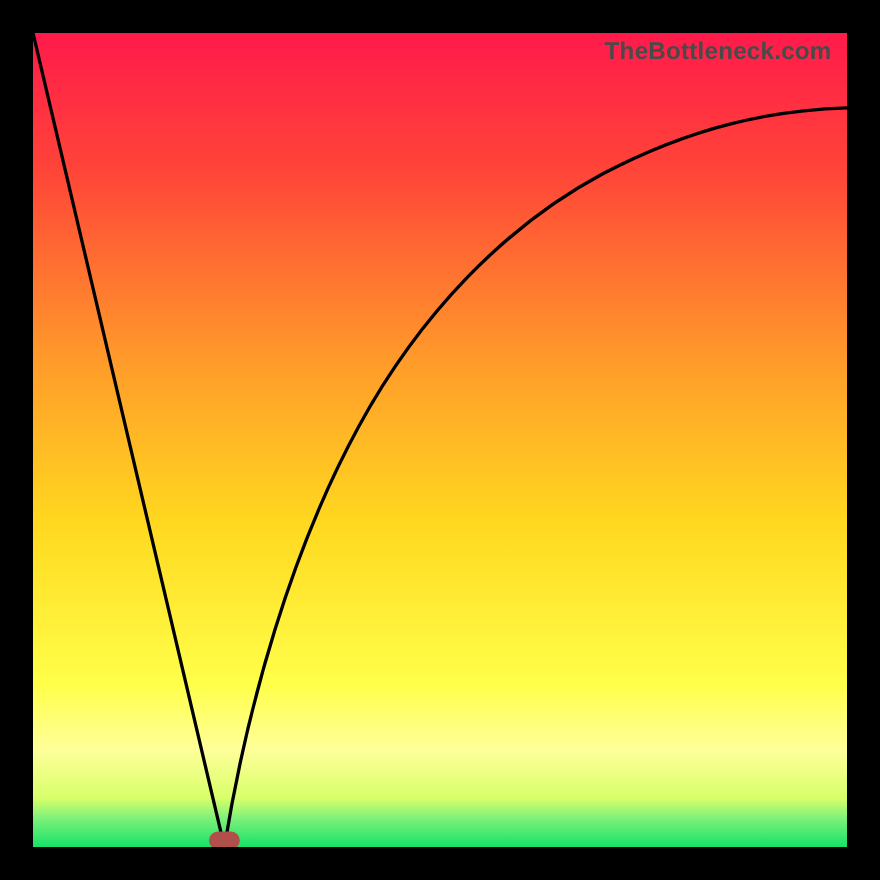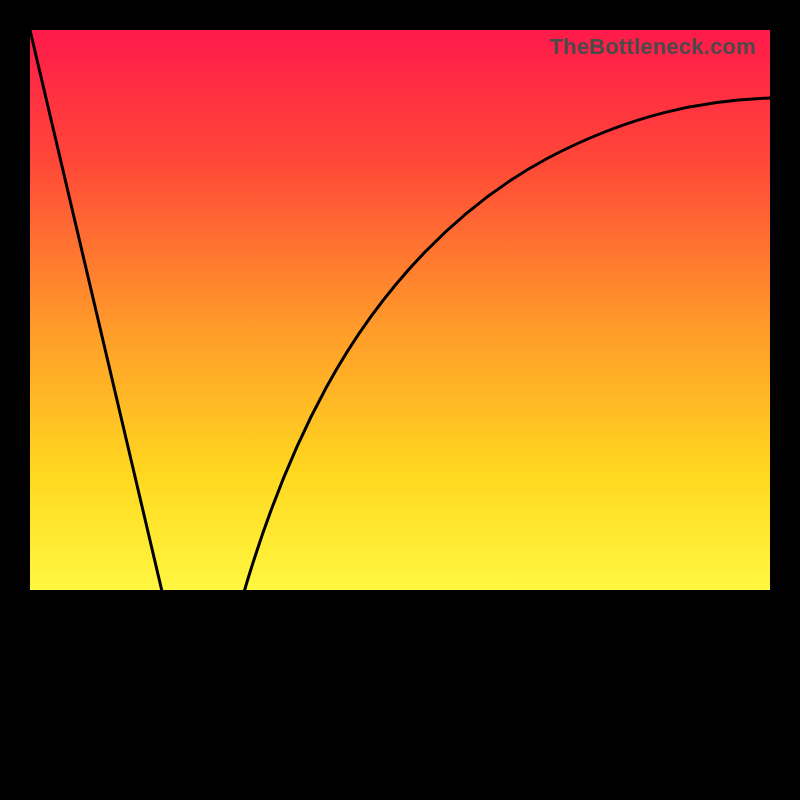--- a/index.html
+++ b/index.html
@@ -15,21 +15,21 @@
     position: relative;
     width: 800px;
     height: 800px;
     background: #000;
   }
   .plot {
     position: absolute;
     left: 30px;
     top: 30px;
     width: 740px;
-    height: 560px;
+    height: 740px;
     overflow: hidden;
   }
   .watermark {
     position: absolute;
     top: 4px;
     right: 14px;
     color: #4a4a4a;
     font-size: 22px;
     font-weight: 600;
     letter-spacing: 0.2px;

